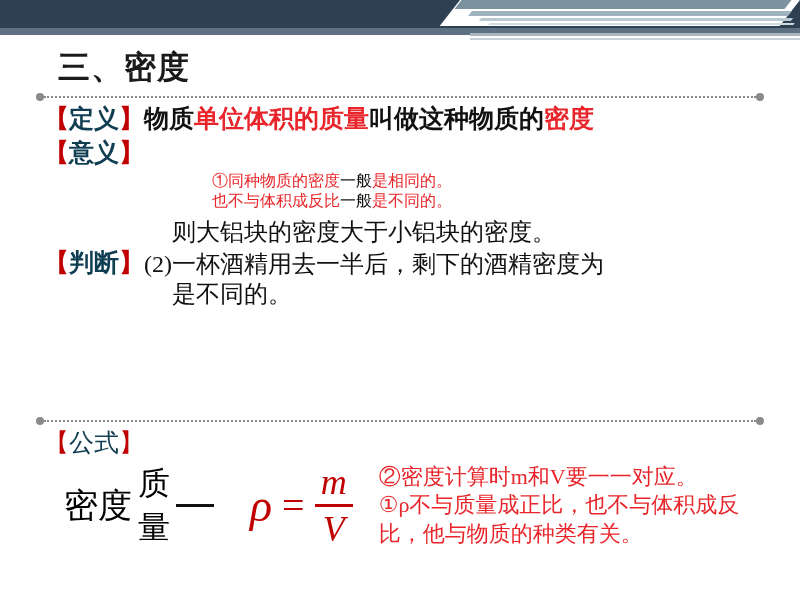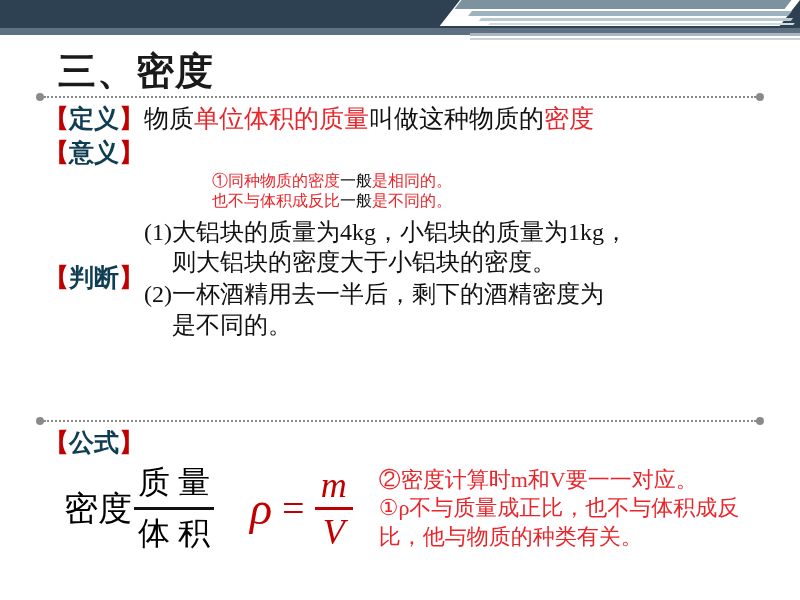--- a/index.html
+++ b/index.html
@@ -101,21 +101,21 @@
     width: 330px;
     height: 2px;
     background: #c7d2d9;
   }
 
   
   .title {
     position: absolute;
     left: 58px;
     top: 46px;
-    font-size: 38px;
+    font-size: 32px;
     font-weight: bold;
     color: #1a1a1a;
     letter-spacing: 1px;
   }
 
   
   .dotline {
     position: absolute;
     left: 44px;
     width: 712px;
@@ -152,21 +152,21 @@
     line-height: 1.22;
     margin-bottom: 3px;
   }
   .tag {
     color: #0f3d52;
     font-weight: bold;
     white-space: nowrap;
     flex: 0 0 auto;
   }
   .tag .brk { color: #c00000; }
-  .body-text { flex: 1 1 auto; }
+  .body-text { flex: 1 1 auto; font-weight: bold; }
   .red { color: #e8252a; }
   .sub {
     color: #e8252a;
     font-size: 16px;
     line-height: 1.25;
     margin-left: 168px;
   }
   .sub .blk { color: #111111; }
   .judge-list {
     flex: 1 1 auto;
@@ -178,40 +178,40 @@
 
   
   .formula-area {
     position: absolute;
     left: 44px;
     top: 426px;
     width: 740px;
   }
   .formula-tag {
     font-size: 25px;
-    font-weight: bold;
+    font-weight: normal;
     color: #0f3d52;
   }
   .formula-tag .brk { color: #c00000; }
 
   .formula-row {
     display: flex;
     align-items: center;
     margin-top: 2px;
   }
   .rho-expr {
     display: flex;
     align-items: center;
     font-size: 34px;
     margin-left: 20px;
   }
   .rho-expr .word { font-size: 34px; }
   .frac {
     display: inline-flex;
-    flex-direction: column;
+    flex-direction: row;
     align-items: center;
     margin: 0 2px;
   }
   .frac .num, .frac .den { padding: 0 4px; font-size: 32px; }
   .frac .bar {
     width: 100%;
     height: 3px;
     background: #111;
     margin: 2px 0;
   }
@@ -280,42 +280,40 @@
   </div>
 
   <div class="sub"><span>①同种物质的密度</span><span class="blk">一般</span><span>是相同的。</span></div>
 
   <div class="sub" style="margin-bottom:6px;"><span>也不与体积成反比</span><span class="blk">一般</span><span>是不同的。</span></div>
 
   <div class="row">
     <span class="tag"><span class="brk">【</span><span>判断</span><span class="brk">】</span></span>
     <span class="judge-list">
       <span class="judge-item">
-        <span>(1)大铝块的质量为4kg，小铝块的质量为1kg，</span>
         <span class="cont">则大铝块的密度大于小铝块的密度。</span>
       </span>
       <span class="judge-item" style="display:block;margin-top:2px;">
         <span>(2)一杯酒精用去一半后，剩下的酒精密度为</span>
         <span class="cont">是不同的。</span>
       </span>
     </span>
   </div>
 </div>
 
 <div class="formula-area">
   <div class="formula-tag"><span class="brk">【</span><span>公式</span><span class="brk">】</span></div>
 
   <div class="formula-row">
 
     <div class="rho-expr">
       <span class="word">密度</span>
       <span class="frac">
         <span class="num">质 量</span>
         <span class="bar"></span>
-        <span class="den">体 积</span>
       </span>
     </div>
 
     <div class="eq">
       <span class="rho">ρ</span>
       <span class="eqs">=</span>
       <span class="mvfrac">
         <span class="num">m</span>
         <span class="bar"></span>
         <span class="den">V</span>

